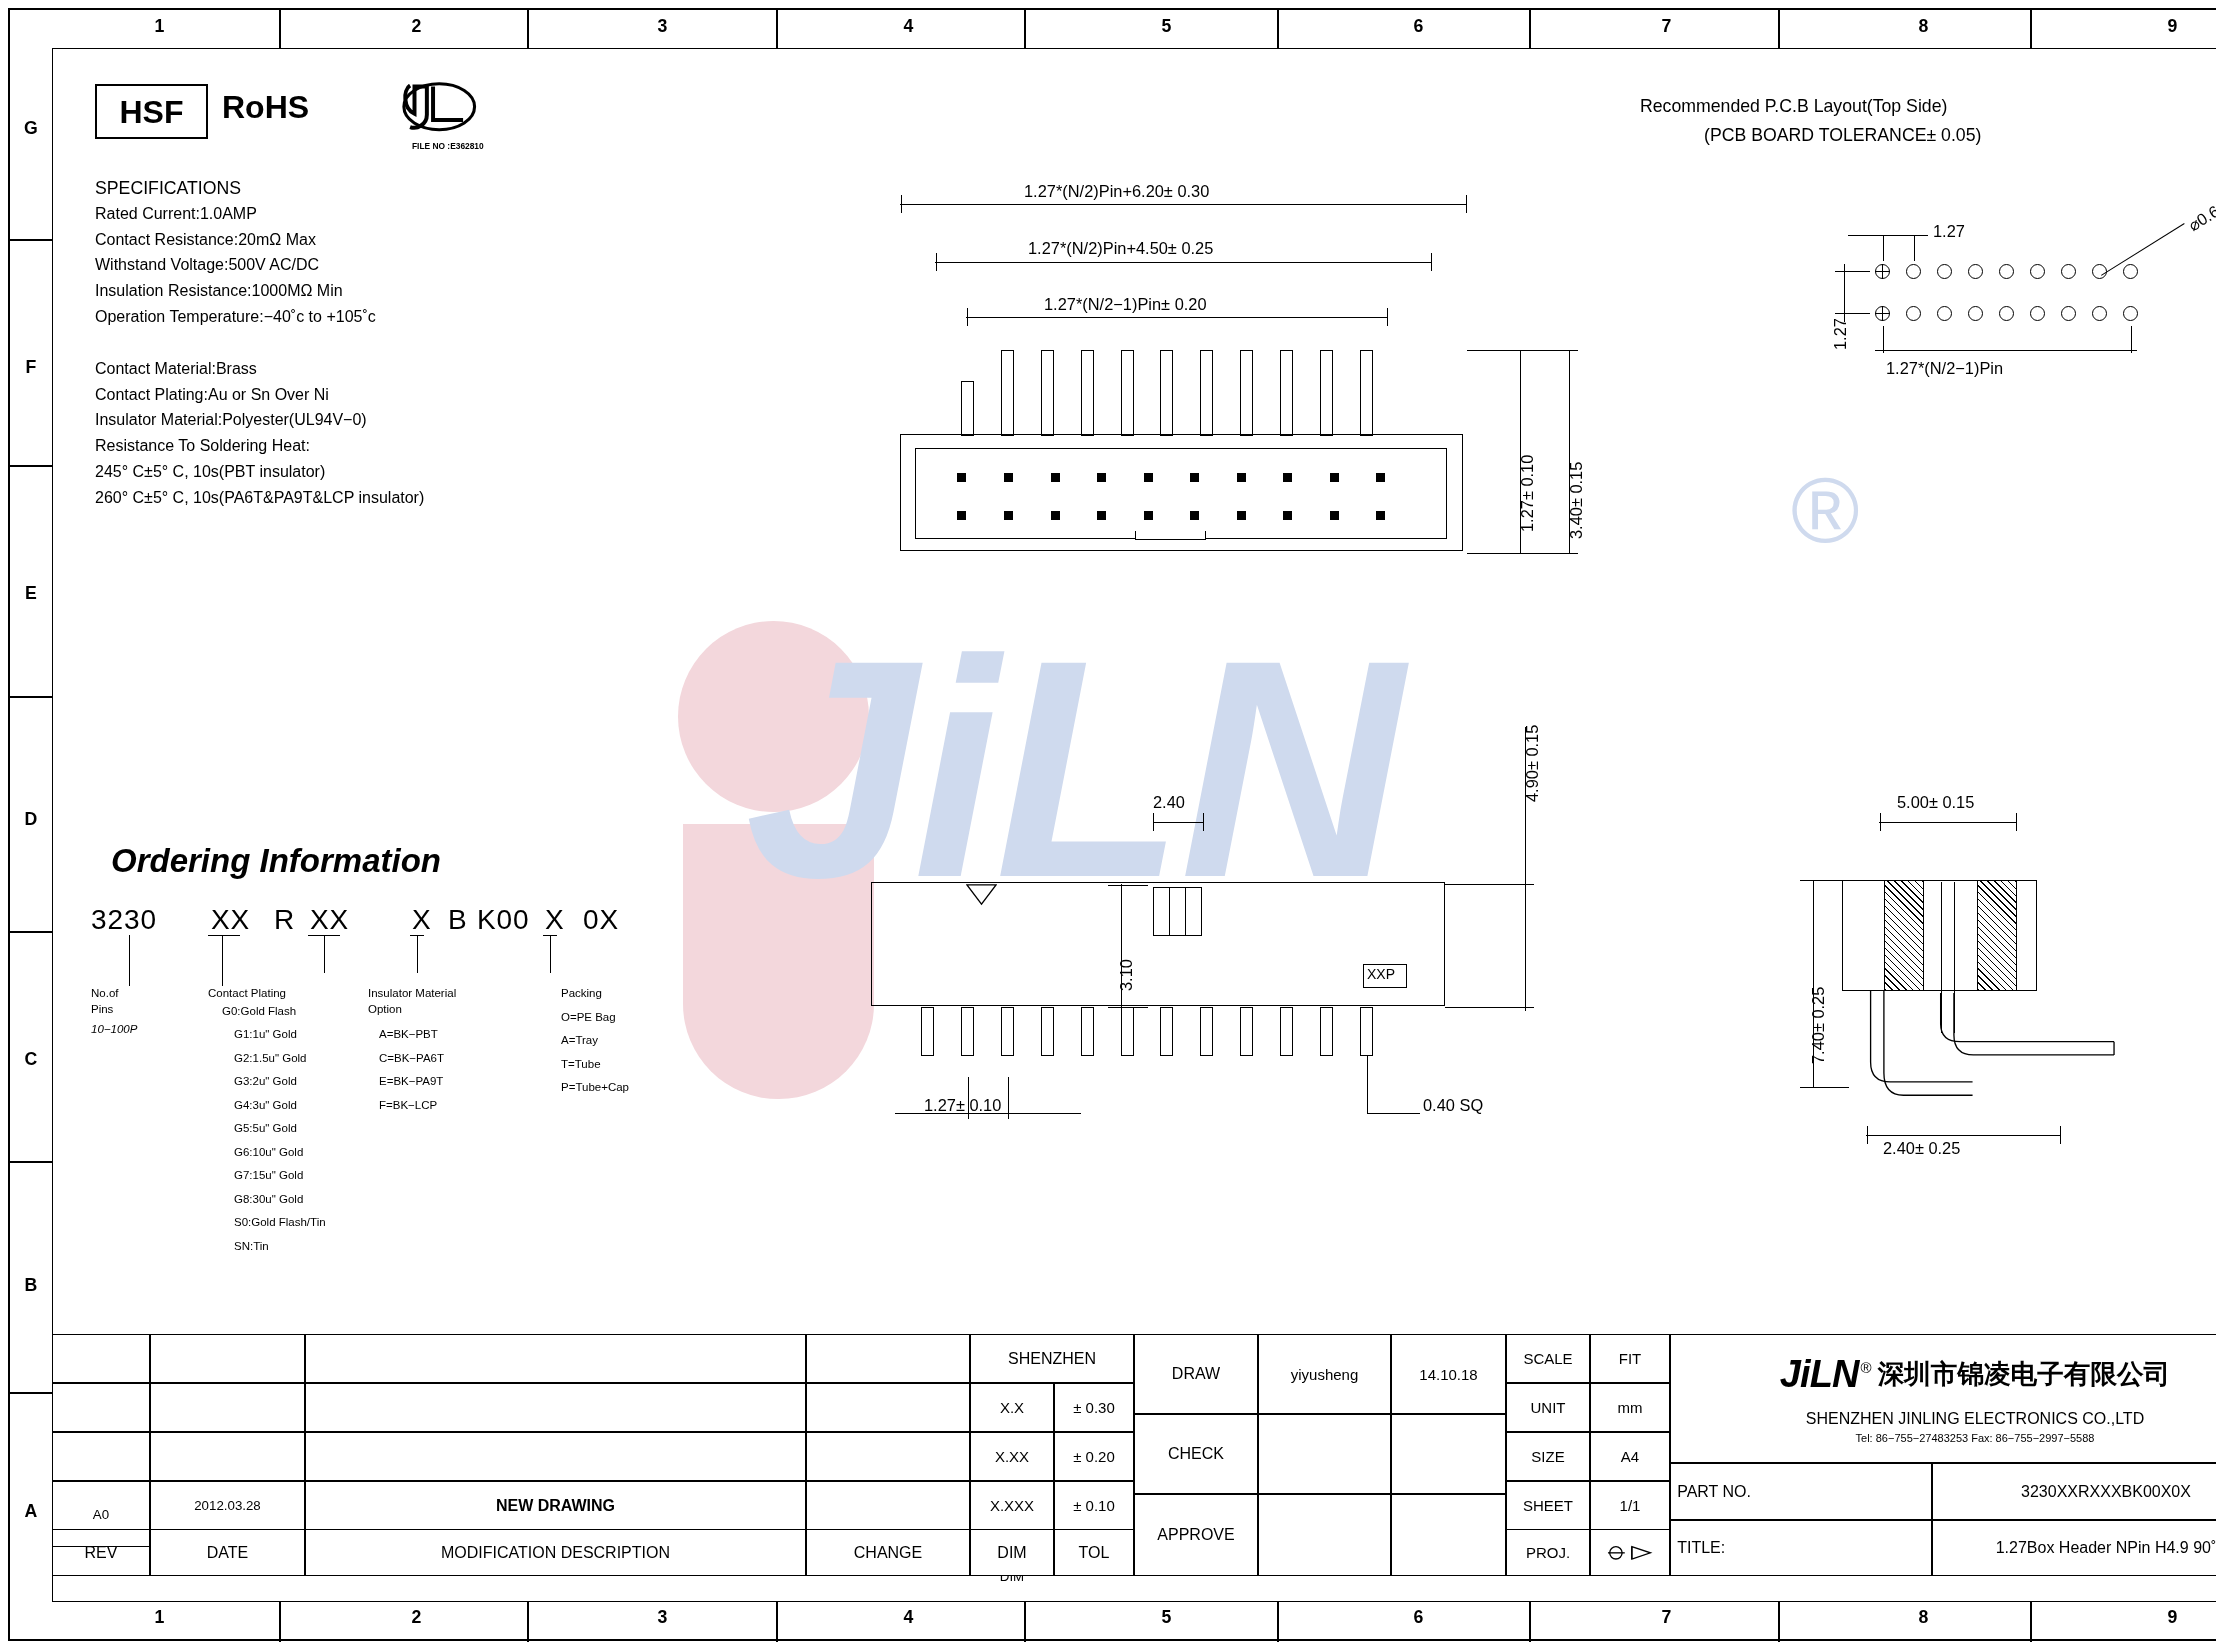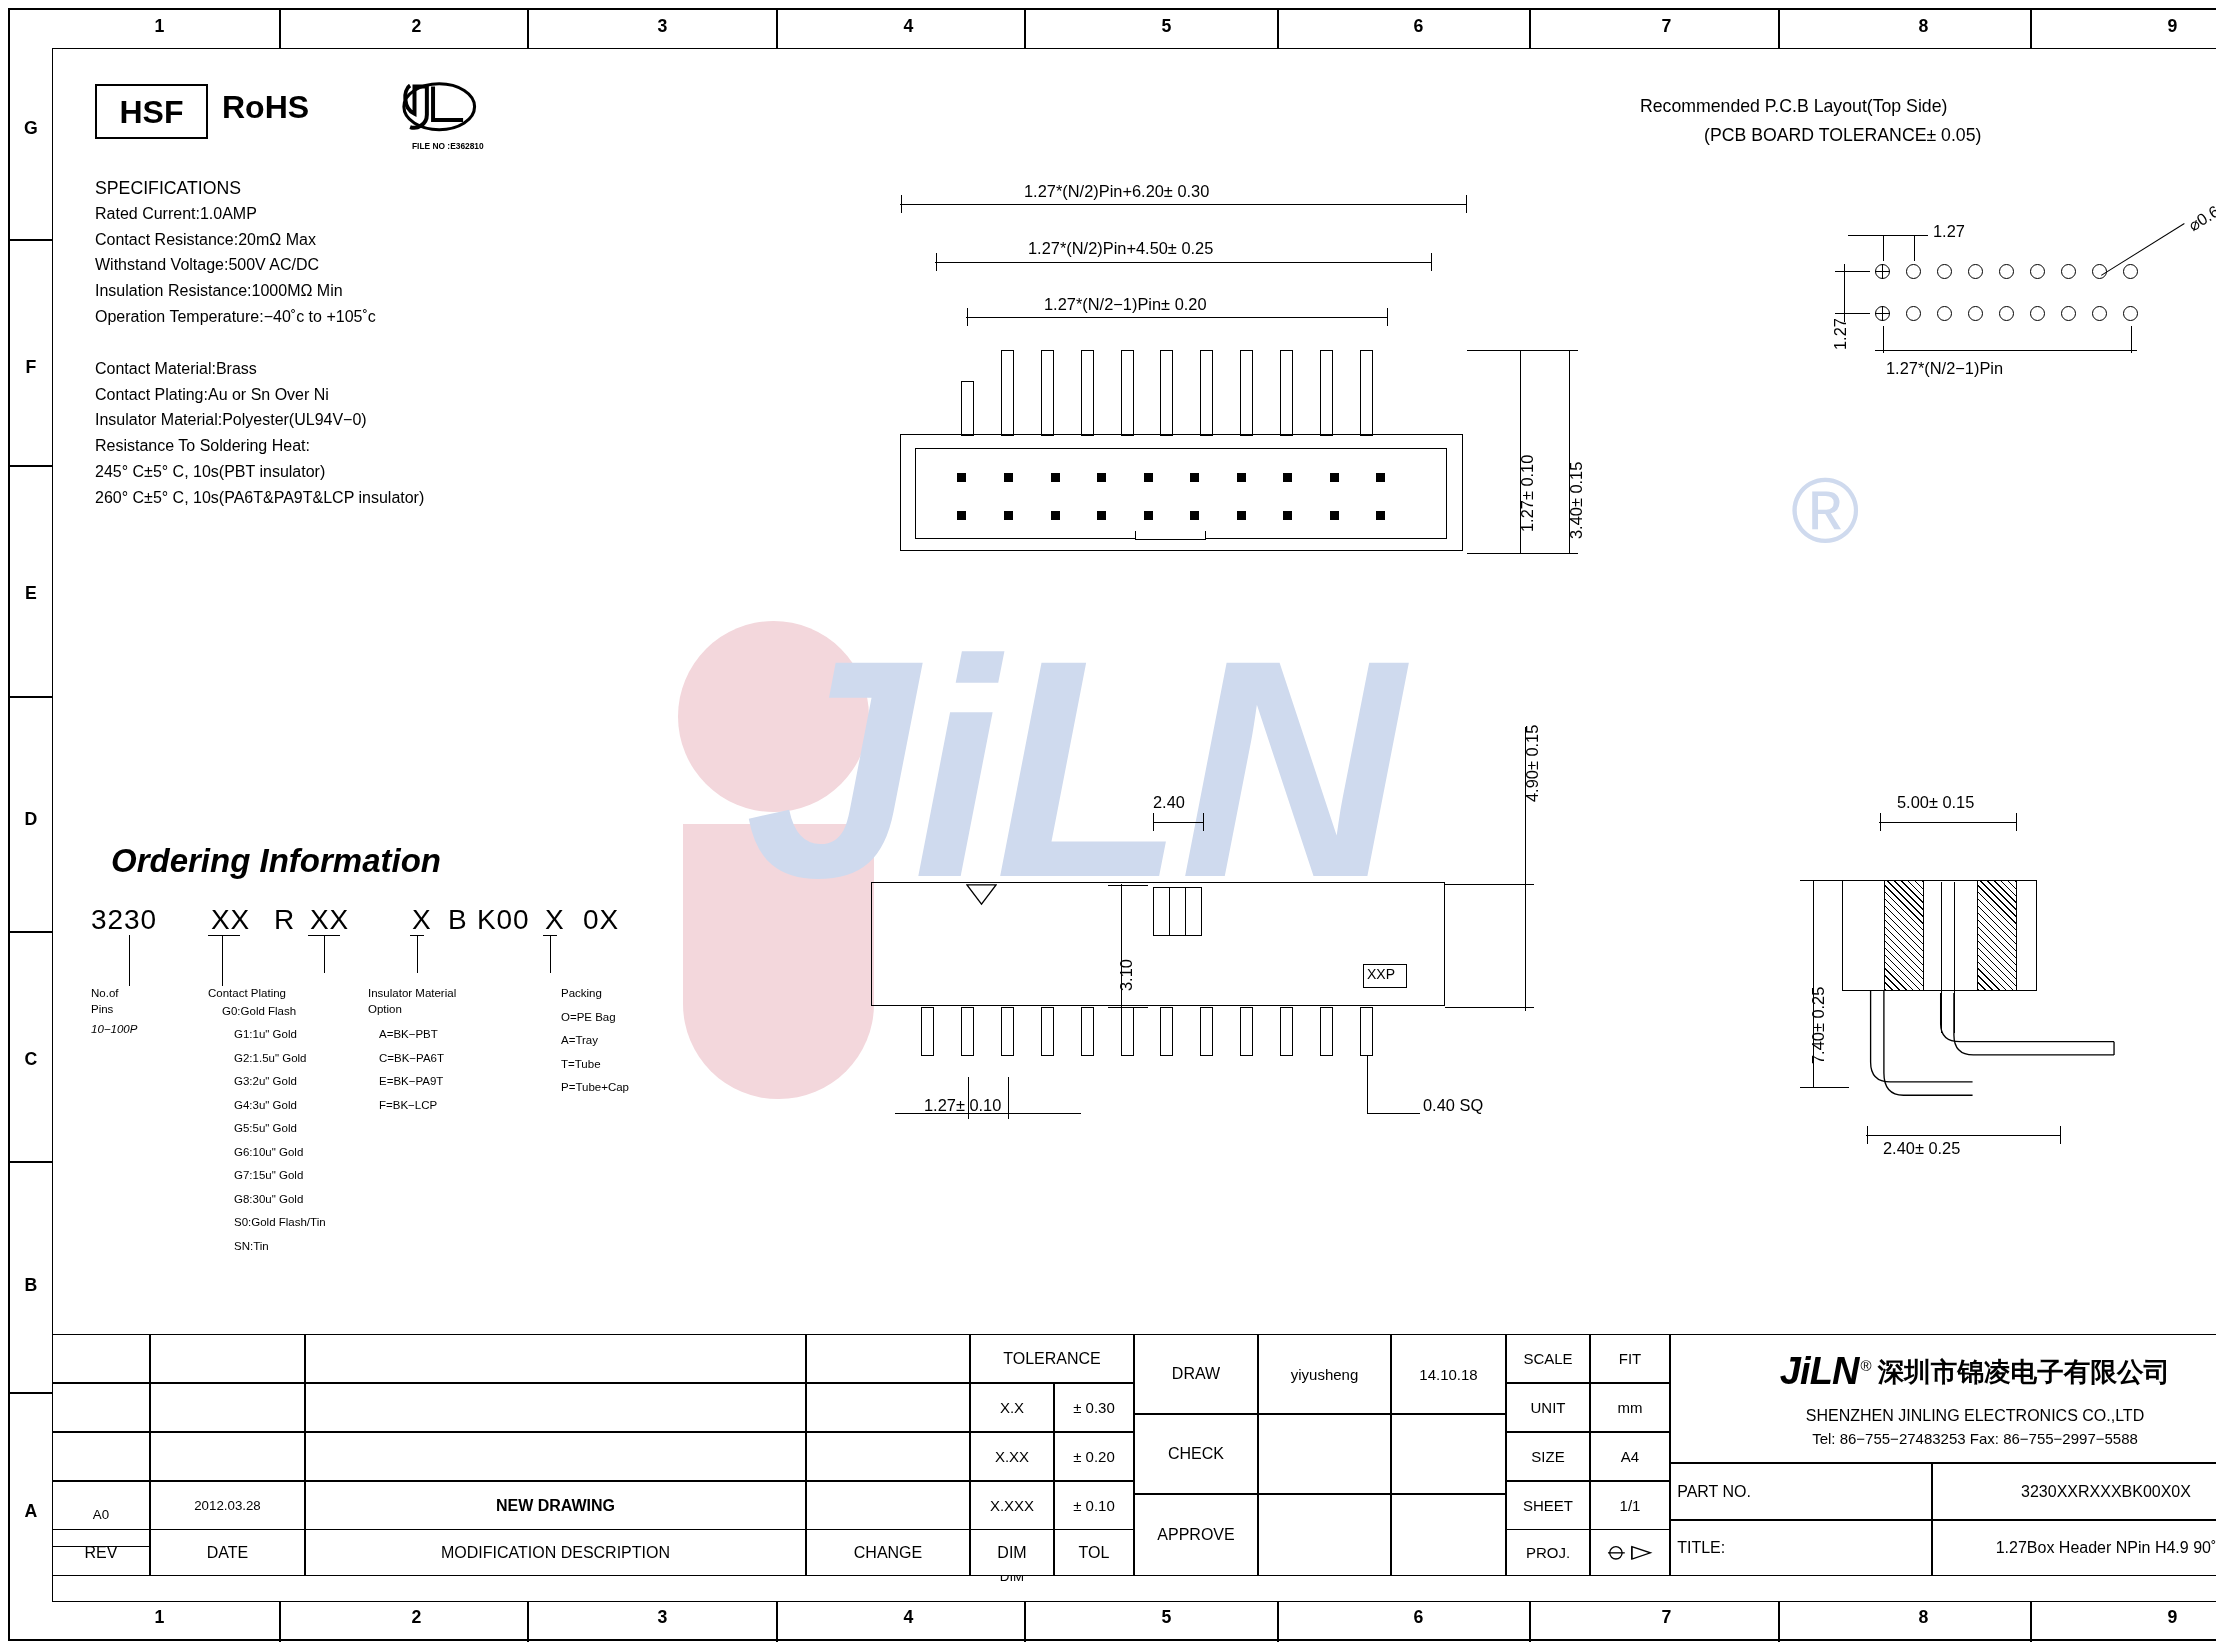--- a/index.html
+++ b/index.html
@@ -417,21 +417,21 @@
   <div class="tb" style="left:52px;top:1481px;width:98px;height:66px;">A0</div>
   <div class="tb" style="left:150px;top:1481px;width:155px;height:49px;">2012.03.28</div>
   <div class="tb" style="left:305px;top:1481px;width:501px;height:49px;font-weight:bold;font-size:16px;">NEW  DRAWING</div>
   <div class="tb" style="left:806px;top:1481px;width:164px;height:49px;"></div>
 
   <div class="tb" style="left:52px;top:1529px;width:98px;height:47px;font-size:16px;">REV</div>
   <div class="tb" style="left:150px;top:1529px;width:155px;height:47px;font-size:16px;">DATE</div>
   <div class="tb" style="left:305px;top:1529px;width:501px;height:47px;font-size:16px;">MODIFICATION  DESCRIPTION</div>
   <div class="tb" style="left:806px;top:1529px;width:164px;height:47px;font-size:16px;">CHANGE</div>
 
-  <div class="tb" style="left:970px;top:1334px;width:164px;height:49px;font-size:16px;">TOLERANCE</div>
+  <div class="tb" style="left:970px;top:1334px;width:164px;height:49px;font-size:16px;">SHENZHEN</div>
   <div class="tb" style="left:970px;top:1383px;width:84px;height:49px;font-size:15px;">X.X</div>
   <div class="tb" style="left:1054px;top:1383px;width:80px;height:49px;font-size:15px;">± 0.30</div>
   <div class="tb" style="left:970px;top:1432px;width:84px;height:49px;font-size:15px;">X.XX</div>
   <div class="tb" style="left:1054px;top:1432px;width:80px;height:49px;font-size:15px;">± 0.20</div>
   <div class="tb" style="left:970px;top:1481px;width:84px;height:49px;font-size:15px;">X.XXX</div>
   <div class="tb" style="left:1054px;top:1481px;width:80px;height:49px;font-size:15px;">± 0.10</div>
   <div class="tb" style="left:970px;top:1529px;width:84px;height:47px;font-size:15px;">Angle</div>
   <div class="tb" style="left:1054px;top:1529px;width:80px;height:47px;font-size:15px;">± 3˚</div>
 
   <div class="tb" style="left:970px;top:1576px;width:84px;height:0px;border:0;">DIM</div>
@@ -468,21 +468,21 @@
     </svg>
   </div>
 
   <div class="tb" style="left:1670px;top:1334px;width:610px;height:129px;flex-direction:column;justify-content:center;">
     <div style="display:flex;align-items:center;justify-content:center;">
       <span class="logo-jiln">JiLN</span>
       <span style="font-size:15px;vertical-align:super;margin:0 6.2px 13.3px 1.8px;">®</span>
       <span style="font-size:26.6px;font-weight:bold;">深圳市锦凌电子有限公司</span>
     </div>
     <div style="font-size:16px;margin-top:14px;">SHENZHEN JINLING ELECTRONICS CO.,LTD</div>
-    <div style="font-size:15px;margin-top:4.4px;">Tel: 86−755−27483253 Fax: 86−755−2997−5588</div>
+    <div style="font-size:11px;margin-top:4.4px;">Tel: 86−755−27483253 Fax: 86−755−2997−5588</div>
   </div>
 
   <div class="tb l" style="left:1670px;top:1463px;width:262px;height:57px;font-size:16px;">PART NO.</div>
   <div class="tb" style="left:1932px;top:1463px;width:348px;height:57px;font-size:16px;">3230XXRXXXBK00X0X</div>
   <div class="tb l" style="left:1670px;top:1520px;width:262px;height:56px;font-size:16px;">TITLE:</div>
   <div class="tb" style="left:1932px;top:1520px;width:348px;height:56px;font-size:16px;">1.27Box Header NPin H4.9 90˚</div>
 
   <div class="tb" style="left:970px;top:1529px;width:84px;height:47px;font-size:16px;background:#fff;">DIM</div>
   <div class="tb" style="left:1054px;top:1529px;width:80px;height:47px;font-size:16px;background:#fff;">TOL</div>
 

